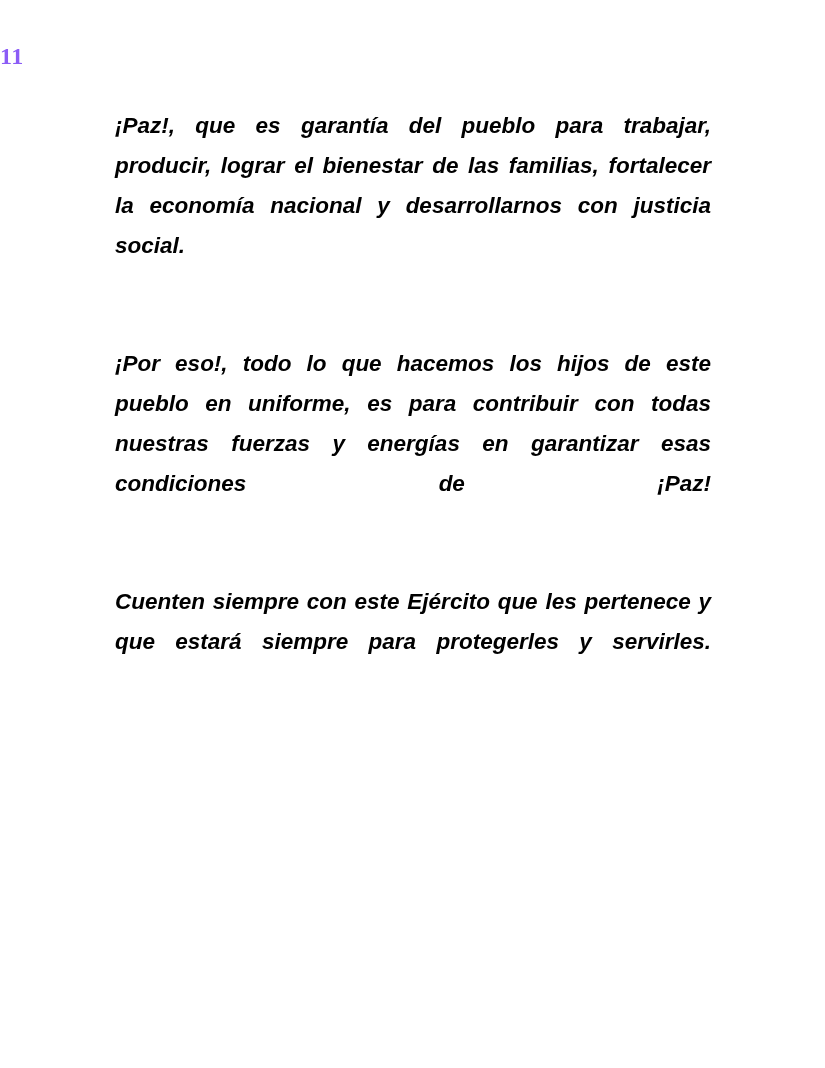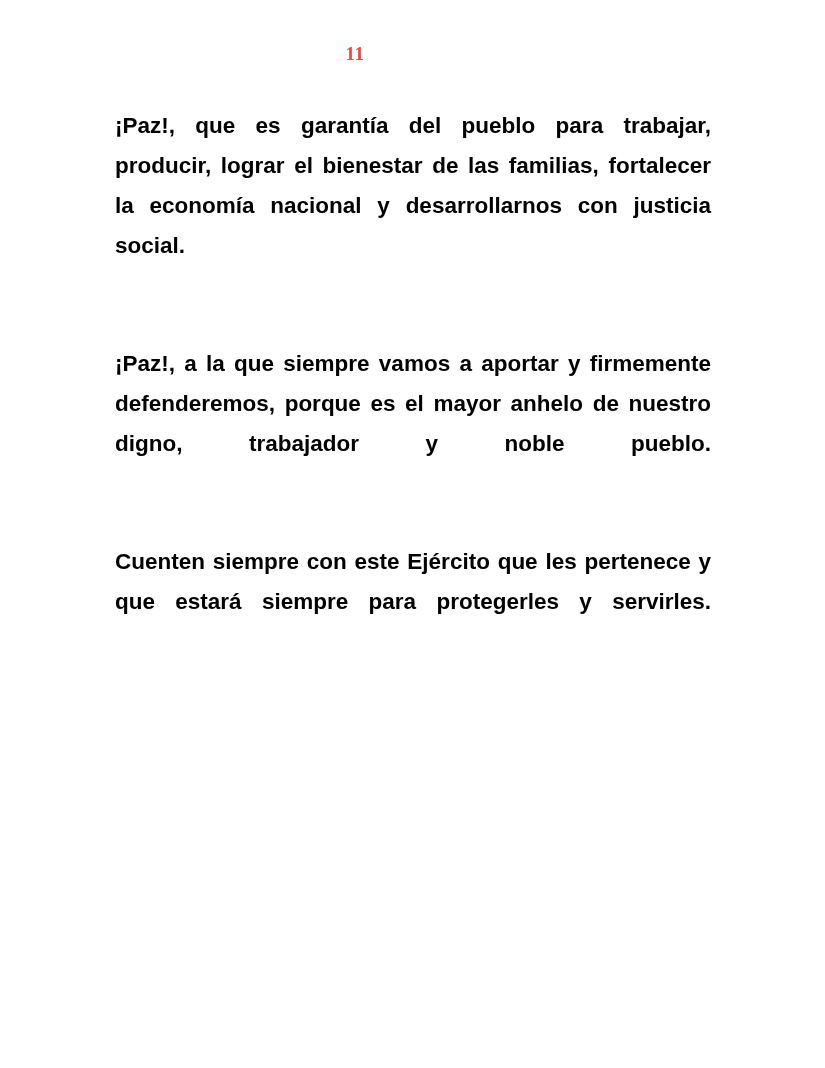--- a/index.html
+++ b/index.html
@@ -13,25 +13,25 @@
     height: 1068px;
     background: #ffffff;
     overflow: hidden;
     box-sizing: border-box;
   }
   .page-number {
     position: absolute;
     top: 44px;
     left: 0;
     width: 710px;
-    text-align: center;
+    text-align: left;
     font-family: "Liberation Serif", "DejaVu Serif", serif;
-    font-size: 19px;
+    font-size: 24px;
     font-weight: 700;
-    color: #ef4444;
+    color: #8b5cf6;
     letter-spacing: 0.5px;
     line-height: 1;
   }
   .body-text {
     position: absolute;
     top: 106px;
     left: 115px;
     width: 596px;
   }
   .para {
@@ -39,37 +39,38 @@
     font-size: 22.5px;
     font-weight: 700;
     color: #000000;
     line-height: 40px;
     text-align: justify;
     text-justify: inter-word;
     margin: 0 0 38px 0;
     -webkit-hyphens: none;
     hyphens: none;
     word-spacing: 0px;
+    font-style: italic;
   }
   .para:last-child {
     margin-bottom: 0;
   }
   
   .para::after {
     content: "";
     display: inline-block;
     width: 100%;
   }
 </style>
 </head>
 <body>
 
 <div class="page">
 
   <div class="page-number">11</div>
 
   <div class="body-text">
     <p class="para">¡Paz!, que es garantía del pueblo para trabajar, producir, lograr el bienestar de las familias, fortalecer la economía nacional y desarrollarnos con justicia social.</p>
-    <p class="para">¡Paz!, a la que siempre vamos a aportar y firmemente defenderemos, porque es el mayor anhelo de nuestro digno, trabajador y noble pueblo.</p>
+    <p class="para">¡Por eso!, todo lo que hacemos los hijos de este pueblo en uniforme, es para contribuir con todas nuestras fuerzas y energías en garantizar esas condiciones de ¡Paz!</p>
     <p class="para">Cuenten siempre con este Ejército que les pertenece y que estará siempre para protegerles y servirles.</p>
   </div>
 
 </div>
 
 </body></html>

